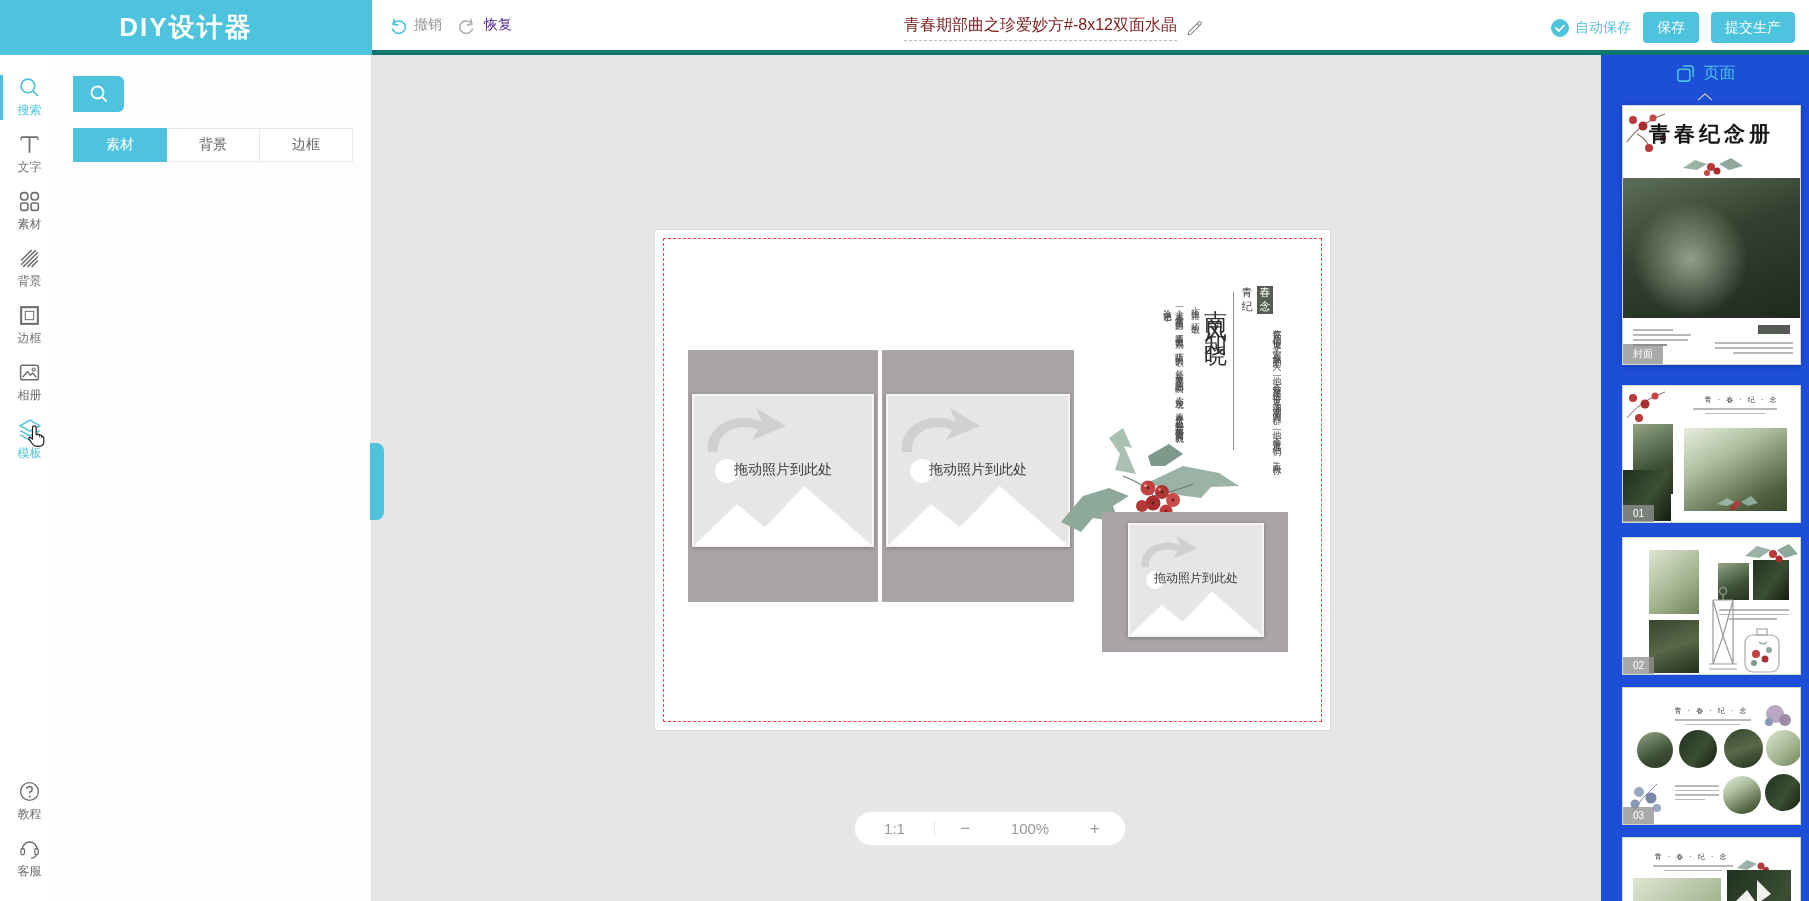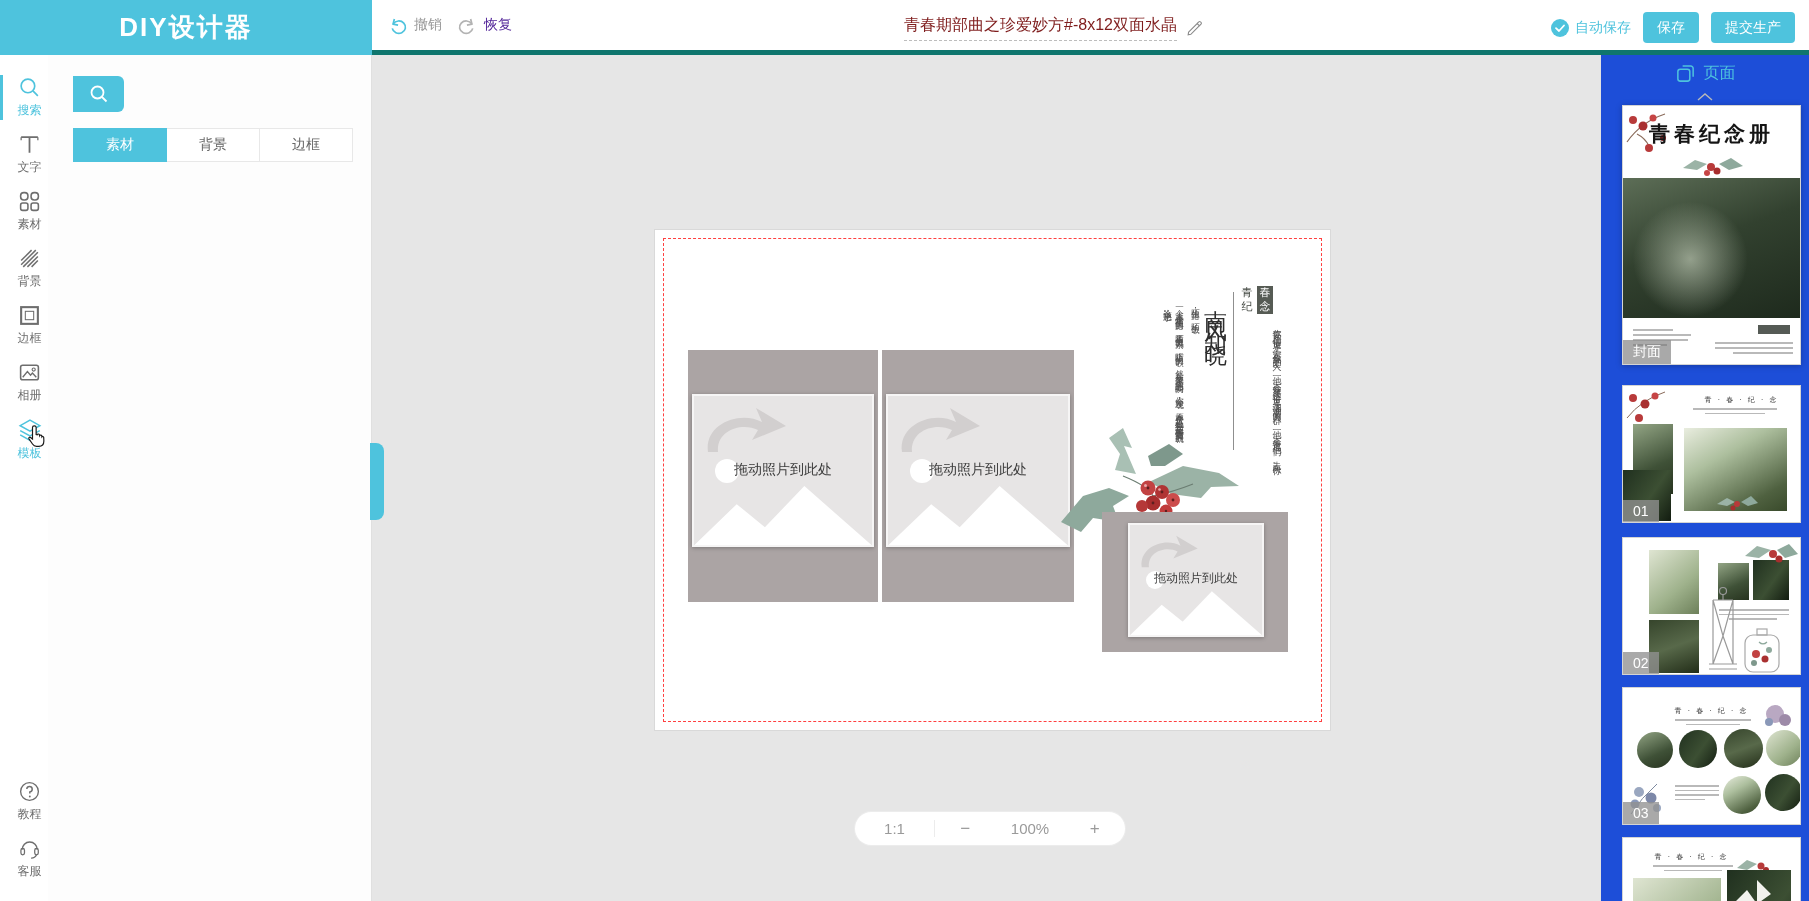--- a/index.html
+++ b/index.html
@@ -75,21 +75,21 @@
   
   .handle{position:absolute;width:14px;height:77px;background:#4ec3dd;cursor:pointer}
   .handle.left{left:370px;top:443px;border-radius:0 8px 8px 0}
   .handle.right{left:1600px;top:442px;border-radius:8px 0 0 8px}
 
   
   .pages{left:1600px;top:55px;width:209px;height:846px;background:#1d4ed8;border-left:1px solid #e2e2e2;overflow:hidden}
   .pages-head{position:absolute;left:0;top:8px;width:100%;display:flex;align-items:center;justify-content:center;gap:8px;color:#4ec3dd;font-size:16px;cursor:pointer}
   .pages-caret{position:absolute;left:0;top:38px;width:100%;display:flex;justify-content:center}
   .thumb{position:absolute;left:21px;width:179px;background:#fff;border:1px solid #d4d4d4;cursor:pointer;overflow:hidden}
-  .thumb .pg-label{position:absolute;left:0;bottom:0;background:rgba(145,145,145,.78);color:#fff;font-size:14px;padding:3px 10px}
+  .thumb .pg-label{position:absolute;left:0;bottom:0;background:rgba(145,145,145,.78);color:#fff;font-size:10px;padding:3px 10px}
   .t-cover{top:50px;height:260px;box-shadow:0 1px 6px rgba(0,0,0,.25)}
   .t01{top:330px;height:138px}
   .t02{top:482px;height:138px}
   .t03{top:632px;height:138px}
   .t04{top:782px;height:138px}
   .cov-title{position:absolute;left:0;top:14px;width:100%;text-align:center;font-family:"DejaVu Serif",serif;font-weight:bold;font-size:21px;letter-spacing:4px;color:#141414}
   .cov-photo{position:absolute;left:0;top:72px;width:100%;height:140px;background:radial-gradient(circle at 38% 58%,rgba(214,224,203,.6),rgba(214,224,203,0) 42%),linear-gradient(160deg,#5d6e57 0%,#32412f 45%,#1e2a1d 100%)}
   .tiny-lines i{display:block;height:2px;background:#b9b9b9;margin:3px 0}
   .caption{position:absolute;width:100%;text-align:center;font-size:7px;letter-spacing:2px;color:#3d3d3d;font-family:"DejaVu Serif",serif}
   .ph{position:absolute}

